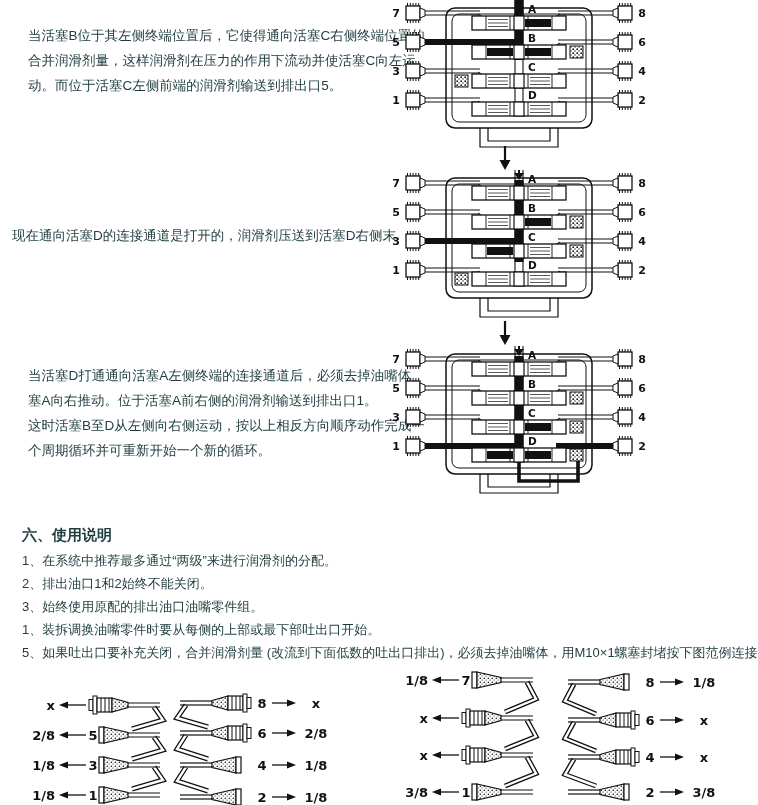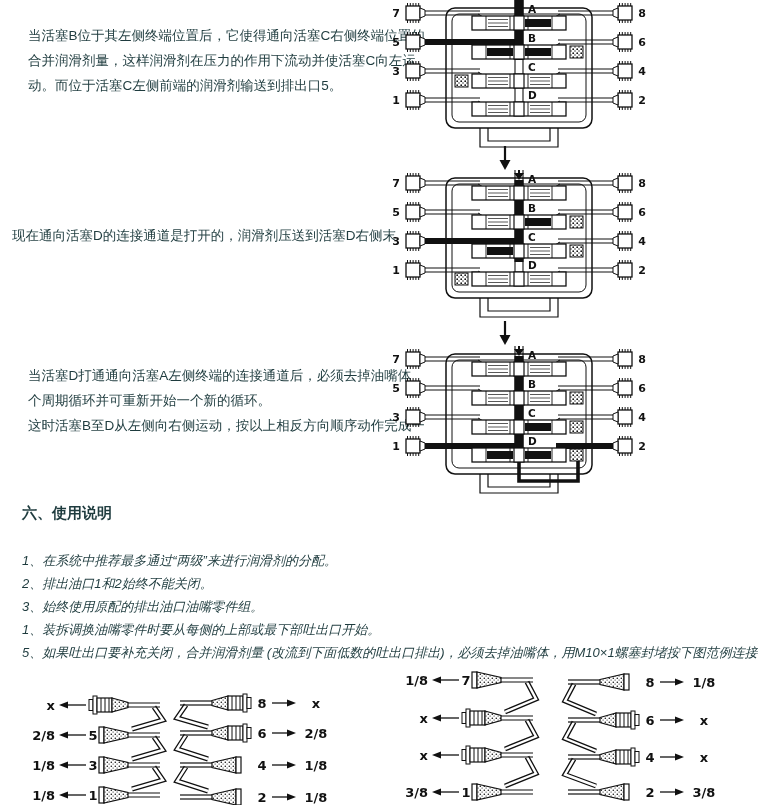--- a/index.html
+++ b/index.html
@@ -1,21 +1,21 @@
 <!DOCTYPE html>
 <html><head>
 <meta charset="utf-8">
 <style>
   html,body{margin:0;padding:0;background:#fff;}
   .page{position:relative;width:758px;height:805px;background:#ffffff;overflow:hidden;
         font-family:"Liberation Sans","DejaVu Sans",sans-serif;color:#1e3b3e;}
   .para{position:absolute;}
   .pline{white-space:nowrap;font-size:13.5px;height:25px;line-height:25px;}
   .heading{position:absolute;left:22px;font-size:15px;font-weight:700;white-space:nowrap;}
-  .uitem{position:absolute;left:22px;font-size:13px;white-space:nowrap;height:22px;line-height:22px;font-style:italic;}
+  .uitem{position:absolute;left:22px;font-size:13px;white-space:nowrap;height:22px;line-height:22px;}
   .diagram,.flowarrow,.fitgroup{position:absolute;}
   svg{display:block;}
   svg text{font-family:"DejaVu Sans","Liberation Sans",sans-serif;fill:#111;}
 </style>
 </head>
 <body>
 
 <div class="page">
 
   <div class="para" style="left:28px;top:23px">
@@ -23,22 +23,23 @@
     <div class="pline">合并润滑剂量，这样润滑剂在压力的作用下流动并使活塞C向左运</div>
     <div class="pline">动。而位于活塞C左侧前端的润滑剂输送到排出口5。</div>
   </div>
 
   <div class="para" style="left:12px;top:223px">
     <div class="pline">现在通向活塞D的连接通道是打开的，润滑剂压送到活塞D右侧末</div>
   </div>
 
   <div class="para" style="left:28px;top:363px">
     <div class="pline">当活塞D打通通向活塞A左侧终端的连接通道后，必须去掉油嘴体</div>
+    <div class="pline">塞A向右推动。位于活塞A前右侧的润滑剂输送到排出口1。</div>
+    <div class="pline">这时活塞B至D从左侧向右侧运动，按以上相反方向顺序动作完成一</div>
     <div class="pline">个周期循环并可重新开始一个新的循环。</div>
-    <div class="pline">这时活塞B至D从左侧向右侧运动，按以上相反方向顺序动作完成一</div>
   </div>
 
   <div class="diagram" id="dist0" style="left:388px;top:0px">
       <svg width="262" height="152" viewBox="0 0 262 152">
         <defs>
           <pattern id="spk0" width="4" height="4" patternUnits="userSpaceOnUse">
             <rect x="0" y="0" width="4" height="4" fill="#fff"></rect>
             <circle cx="1.2" cy="1.2" r="0.9" fill="#111111"></circle>
             <circle cx="3" cy="3" r="0.7" fill="#111111"></circle>
           </pattern>
@@ -683,21 +684,21 @@
         <line x1="237.1" y1="107" x2="237.1" y2="110" stroke="#111111" stroke-width="1"></line>
         <line x1="239.9" y1="90" x2="239.9" y2="93" stroke="#111111" stroke-width="1"></line>
         <line x1="239.9" y1="107" x2="239.9" y2="110" stroke="#111111" stroke-width="1"></line>
         <line x1="242.7" y1="90" x2="242.7" y2="93" stroke="#111111" stroke-width="1"></line>
         <line x1="242.7" y1="107" x2="242.7" y2="110" stroke="#111111" stroke-width="1"></line>
         <polygon points="230,95 225,97 225,103 230,105" fill="#fff" stroke="#111111" stroke-width="1"></polygon>
         <text x="254" y="104" font-size="11" font-weight="bold" text-anchor="middle">2</text>
       </svg>
     </div>
 
-  <div class="heading" style="top:504px">六、使用说明</div>
+  <div class="heading" style="top:526px">六、使用说明</div>
   <div class="uitem" style="top:550px">1、在系统中推荐最多通过“两级”来进行润滑剂的分配。</div>
   <div class="uitem" style="top:573px">2、排出油口1和2始终不能关闭。</div>
   <div class="uitem" style="top:596px">3、始终使用原配的排出油口油嘴零件组。</div>
   <div class="uitem" style="top:619px">1、装拆调换油嘴零件时要从每侧的上部或最下部吐出口开始。</div>
   <div class="uitem" style="top:642px">5、如果吐出口要补充关闭，合并润滑剂量 (改流到下面低数的吐出口排出)，必须去掉油嘴体，用M10×1螺塞封堵按下图范例连接。</div>
 
   <div class="fitgroup" id="fit0" style="left:22px;top:665px">
       <svg width="170" height="140" viewBox="0 0 170 140">
         <defs>
           <pattern id="gspk0" width="4" height="4" patternUnits="userSpaceOnUse">

